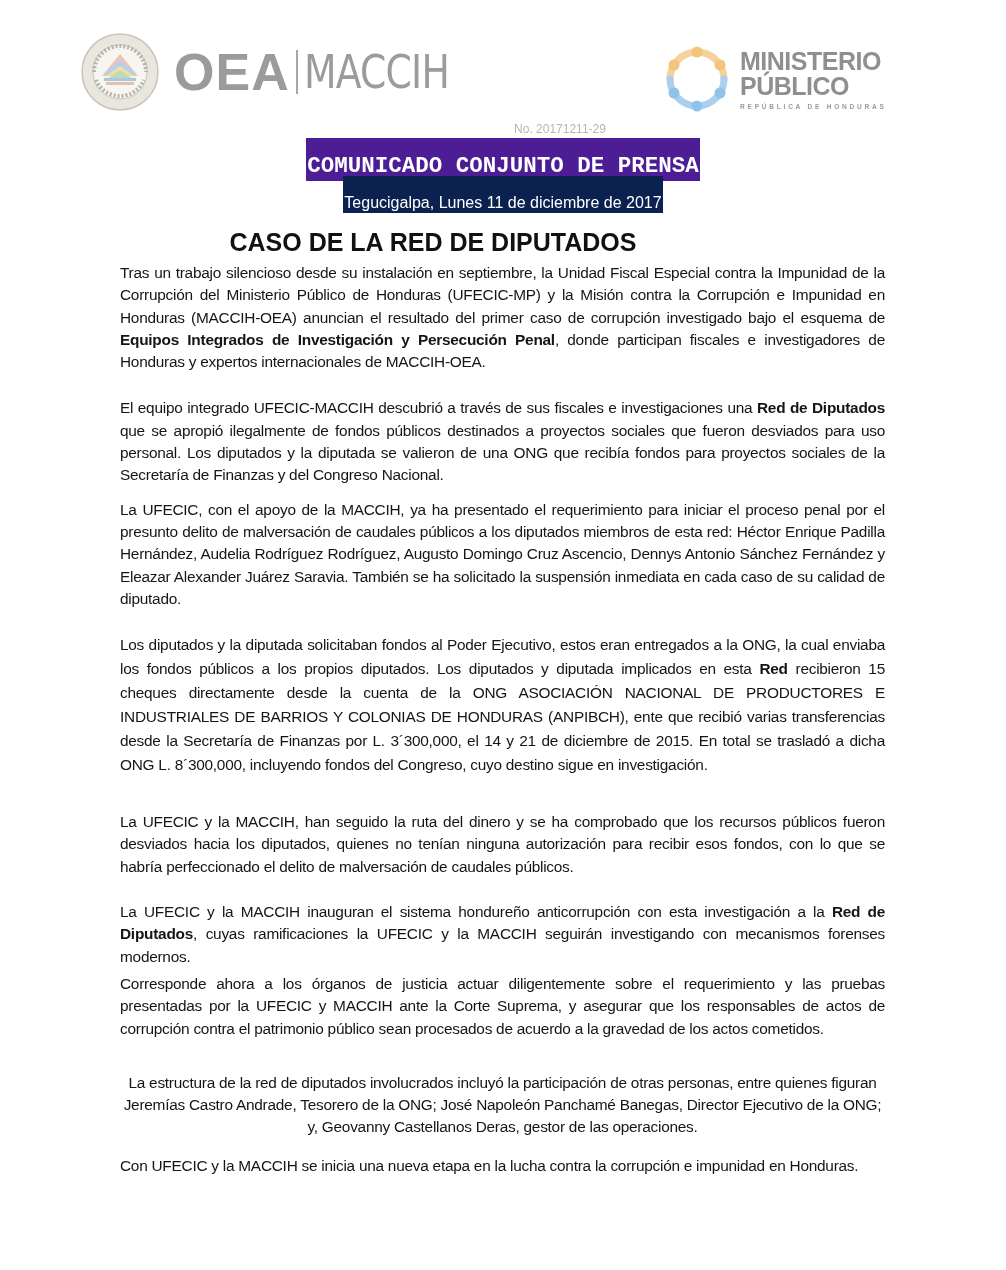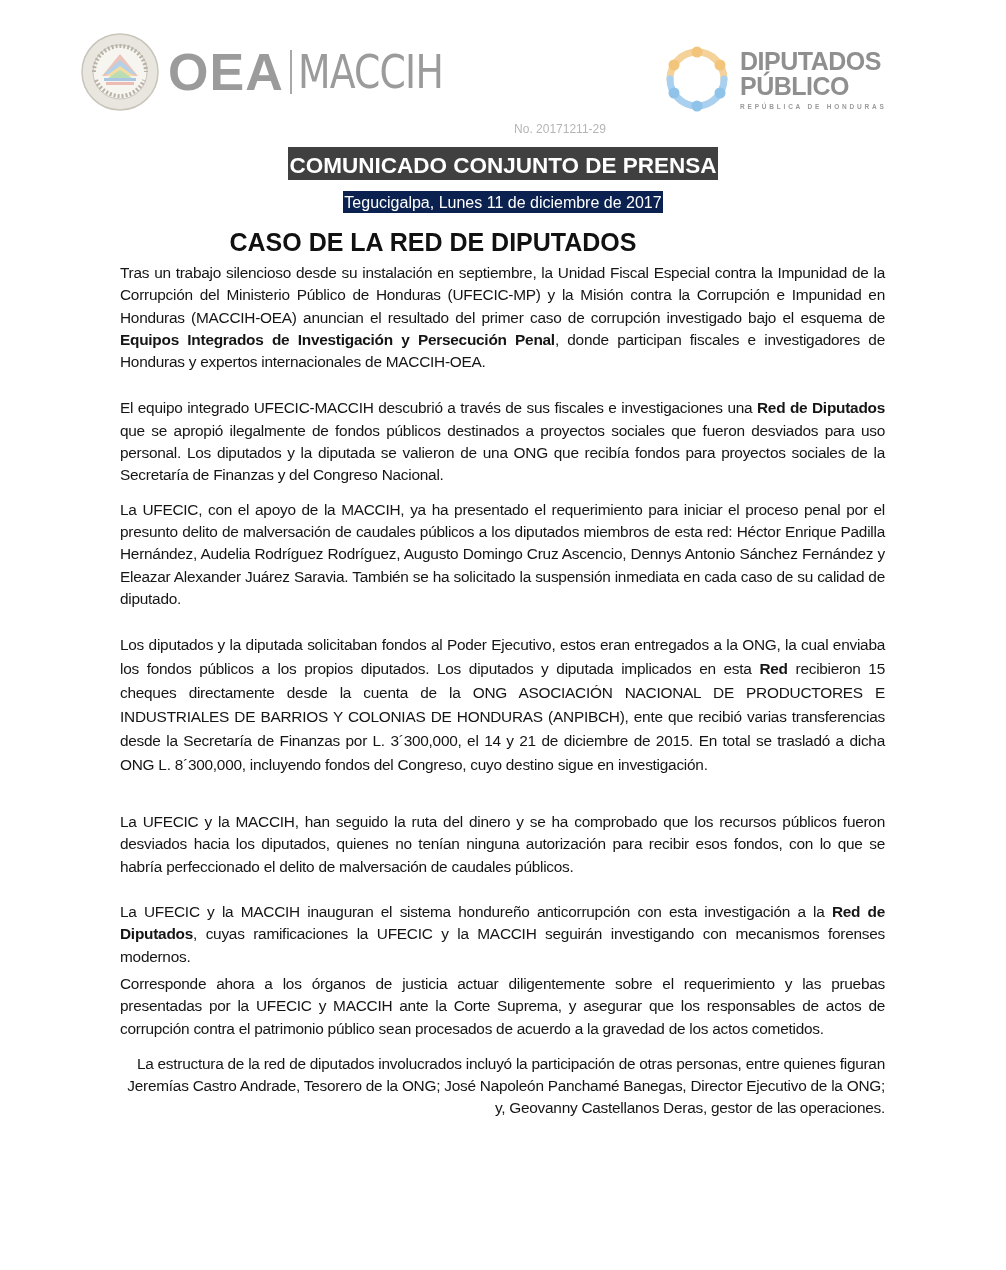--- a/index.html
+++ b/index.html
@@ -2,49 +2,49 @@
 <html><head>
 <meta charset="utf-8">
 <style>
   html, body { margin: 0; padding: 0; background: #ffffff; }
   body { width: 1006px; height: 1270px; position: relative; overflow: hidden;
          font-family: "Liberation Sans", sans-serif; color: #111; }
   .header { position: absolute; left: 0; top: 0; width: 1006px; height: 120px; }
   .oea-logo { position: absolute; left: 80px; top: 32px; height: 80px; display: flex; align-items: center; }
   .oea-seal { width: 80px; height: 80px; }
   .oea-word { font-family: "Liberation Sans", sans-serif; font-weight: bold; font-size: 52px; color: #9b9b9b;
-              margin-left: 8px; letter-spacing: 1px; line-height: 1; }
+              margin-left: 14px; letter-spacing: 1px; line-height: 1; }
   .oea-sep { width: 2px; height: 44px; background: #a8a8a8; margin: 0 6px 0 6px; }
   .maccih-word { font-family: "DejaVu Sans", sans-serif; font-size: 46px; color: #9b9b9b; font-weight: normal;
                  letter-spacing: -1px; line-height: 1; transform: scaleX(0.82); transform-origin: left center; }
   .mp-logo { position: absolute; left: 660px; top: 42px; display: flex; align-items: center; }
   .mp-ring { width: 74px; height: 74px; }
   .mp-text { margin-left: 6px; color: #8f8f8f; }
   .mp-line1, .mp-line2 { font-family: "Liberation Sans", sans-serif; font-weight: bold; font-size: 25px; line-height: 25px; letter-spacing: -0.5px; }
   .mp-line3 { font-family: "Liberation Sans", sans-serif; font-size: 6.5px; letter-spacing: 2.8px; margin-top: 4px; color: #9a9a9a; font-weight: bold; }
 
   .docno { position: absolute; left: 0; width: 1120px; top: 122px; text-align: center; font-size: 12px; color: #b5b5b5; }
   .title-bar { position: absolute; top: 153px; left: 0; width: 1006px; text-align: center; }
-  .title-bar span { background: #404040; color: #fff; font-weight: bold; font-size: 22.5px; padding: 6px 1px 2px 1px; }
+  .title-bar span { background: #4c1d95; color: #fff; font-weight: bold; font-size: 22.5px; padding: 15px 1px 2px 1px; font-family: Liberation Mono, monospace; }
   .date-bar { position: absolute; top: 194px; left: 0; width: 1006px; text-align: center; }
-  .date-bar span { background: #0b2250; color: #fff; font-size: 16px; padding: 3px 1px 2px 1px; }
+  .date-bar span { background: #0b2250; color: #fff; font-size: 16px; padding: 18px 1px 2px 1px; }
   .case-title { position: absolute; top: 228px; left: 0; width: 866px; text-align: center; font-weight: bold; font-size: 25px; color: #111; }
 
   .body { position: absolute; left: 120px; top: 262px; width: 765px; }
   .para { font-family: "Liberation Sans", sans-serif; font-size: 15.4px; line-height: 22.3px; text-align: justify;
           margin: 0; color: #151515; letter-spacing: -0.25px; }
   .para b { font-weight: bold; }
   .p1 { }
   .p2 { margin-top: 24px; }
   .p3 { margin-top: 12px; }
   .p4 { margin-top: 23px; line-height: 24px; }
   .p5 { margin-top: 34px; }
   .p6 { margin-top: 23px; }
   .p7 { margin-top: 5px; }
-  .p8 { margin-top: 13px; text-align: right; }
+  .p8 { margin-top: 32px; text-align: center; }
   .p9 { margin-top: 16px; }
 </style>
 </head>
 <body>
 
 <div class="header">
   <div class="oea-logo">
     <svg class="oea-seal" viewBox="0 0 80 80">
       <circle cx="40" cy="40" r="38" fill="#e9e6df" stroke="#c9c5bb" stroke-width="1.5"></circle>
       <circle cx="40" cy="40" r="27" fill="#f7f5ef" stroke="#c9c5bb" stroke-width="1"></circle>
@@ -73,21 +73,21 @@
       <g>
         <circle cx="37" cy="10" r="5.5" fill="#f2c57a"></circle>
         <circle cx="60" cy="23" r="5.5" fill="#f2c57a"></circle>
         <circle cx="14" cy="23" r="5.5" fill="#f2c57a"></circle>
         <circle cx="60" cy="51" r="5.5" fill="#8fc3ea"></circle>
         <circle cx="14" cy="51" r="5.5" fill="#8fc3ea"></circle>
         <circle cx="37" cy="64" r="5.5" fill="#8fc3ea"></circle>
       </g>
     </svg>
     <div class="mp-text">
-      <div class="mp-line1">DIPUTADOS</div>
+      <div class="mp-line1">MINISTERIO</div>
       <div class="mp-line2">PÚBLICO</div>
       <div class="mp-line3">REPÚBLICA DE HONDURAS</div>
     </div>
   </div>
 </div>
 
 <div class="docno">No. 20171211-29</div>
 
 <div class="title-bar">
   <span>COMUNICADO CONJUNTO DE PRENSA</span>
@@ -109,13 +109,14 @@
   <p class="para p4"><span>Los diputados y la diputada solicitaban fondos al Poder Ejecutivo, estos eran entregados a la ONG, la cual enviaba los fondos públicos a los propios diputados. Los diputados y diputada implicados en esta </span><b>Red</b><span> recibieron 15 cheques directamente desde la cuenta de la ONG ASOCIACIÓN NACIONAL DE PRODUCTORES E INDUSTRIALES DE BARRIOS Y COLONIAS DE HONDURAS (ANPIBCH), ente que recibió varias transferencias desde la Secretaría de Finanzas por L. 3´300,000, el 14 y 21 de diciembre de 2015. En total se trasladó a dicha ONG L.  8´300,000, incluyendo fondos del Congreso, cuyo destino sigue en investigación.</span></p>
 
   <p class="para p5"><span>La UFECIC y la MACCIH, han seguido la ruta del dinero y se ha comprobado que los recursos públicos fueron desviados hacia los diputados, quienes no tenían ninguna autorización para recibir esos fondos, con lo que se habría perfeccionado el delito de malversación de caudales públicos.</span></p>
 
   <p class="para p6"><span>La UFECIC y la MACCIH inauguran el sistema hondureño anticorrupción con esta investigación a la </span><b>Red de Diputados</b><span>, cuyas ramificaciones la UFECIC y la MACCIH seguirán investigando con mecanismos forenses modernos.</span></p>
 
   <p class="para p7"><span>Corresponde ahora a los órganos de justicia actuar diligentemente sobre el requerimiento y las pruebas presentadas por la UFECIC y MACCIH ante la Corte Suprema, y asegurar que los responsables de actos de corrupción contra el patrimonio público sean procesados de acuerdo a la gravedad de los actos cometidos.</span></p>
 
   <p class="para p8"><span>La estructura de la red de diputados involucrados incluyó la participación de otras personas, entre quienes figuran Jeremías Castro Andrade, Tesorero de la ONG; José Napoleón Panchamé Banegas, Director Ejecutivo de la ONG; y, Geovanny Castellanos Deras, gestor de las operaciones.</span></p>
 
+  <p class="para p9"><span>Con UFECIC y la MACCIH se inicia una nueva etapa en la lucha contra la corrupción e impunidad en Honduras.</span></p>
 </div>
 
 </body></html>

